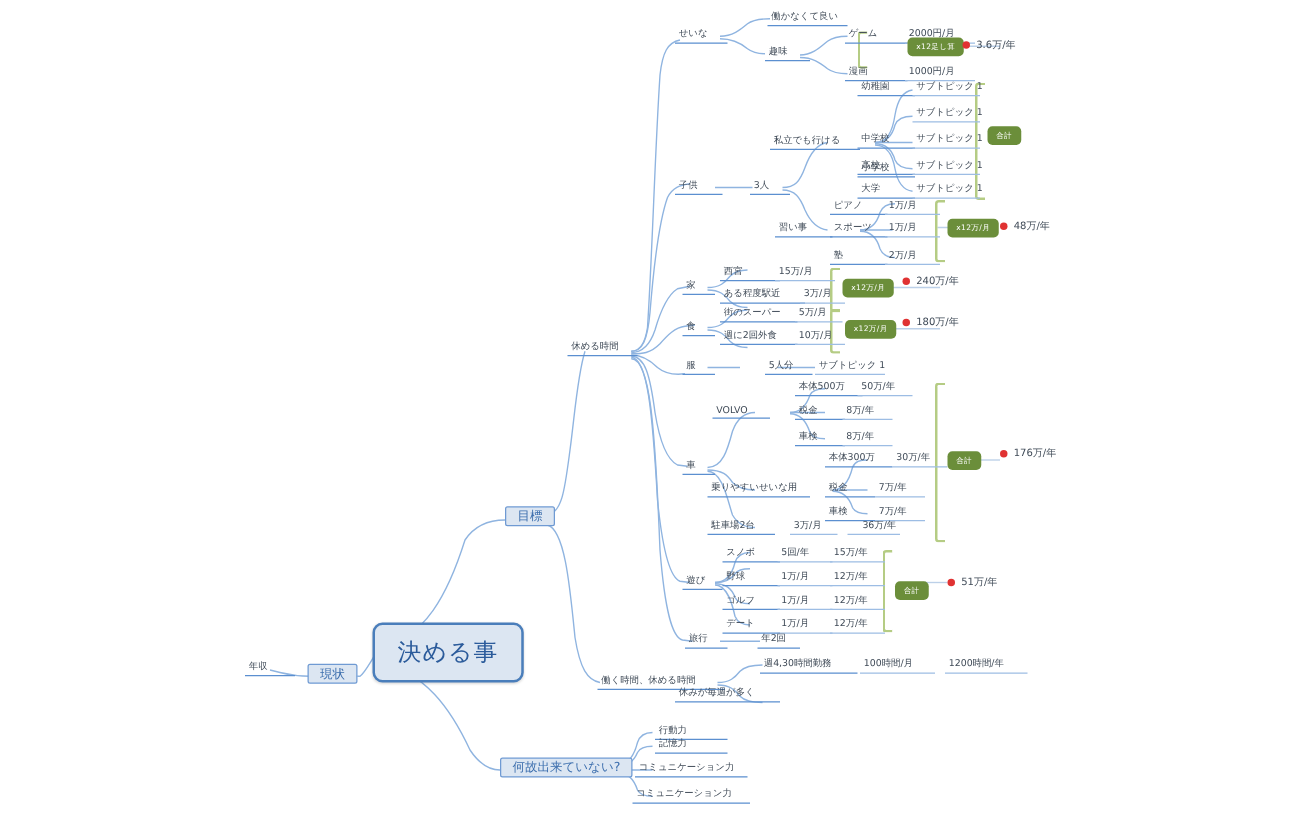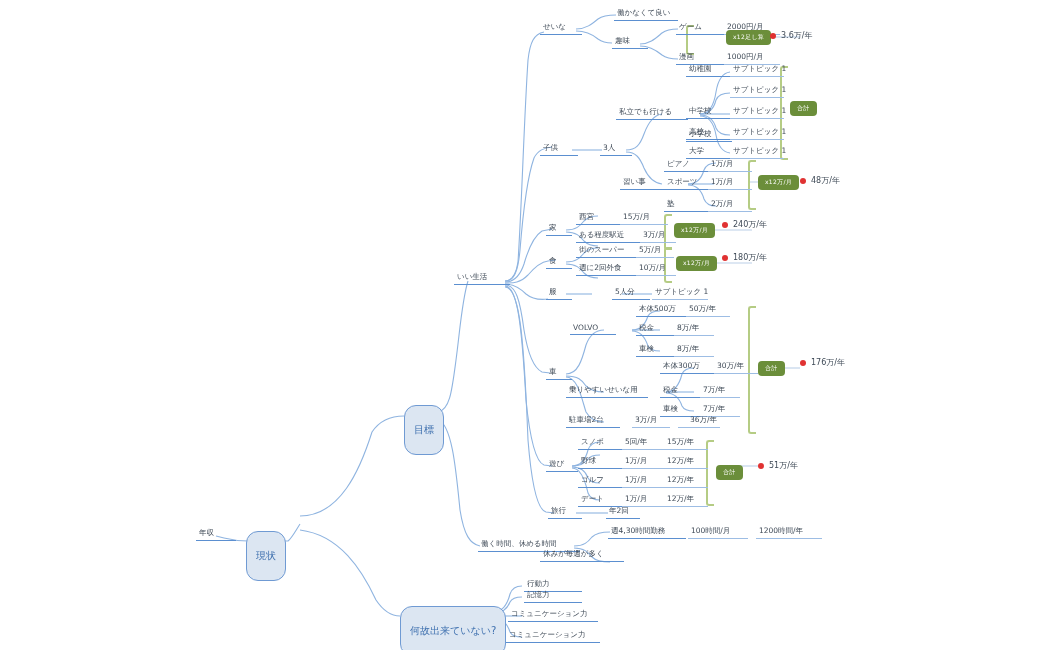--- a/index.html
+++ b/index.html
@@ -12,22 +12,22 @@
   .node{position:absolute;white-space:nowrap;}
 
   
   .root{
     border:2px solid #4a7ebb;border-radius:8px;background:#dce6f2;
     color:#2b5b9b;font-size:19px;padding:9px 18px;letter-spacing:1px;
     box-shadow:0 1px 2px rgba(0,0,0,.15);
   }
   
   .lvl1{
-    border:1.5px solid #6f9ad3;border-radius:12px;background:#dce6f2;
-    color:#3d6fae;font-size:10px;padding:17px 9px;
+    border:1.5px solid #6f9ad3;border-radius:2px;background:#dce6f2;
+    color:#3d6fae;font-size:10px;padding:0 9px;
   }
   
   .leaf{
     color:#3f4a57;font-size:7.5px;padding:0 3px 2px 3px;
     border-bottom:1.6px solid #5b8fd0;
   }
   .leaf.faint{border-bottom-color:#9dbde4;}
 
   
   .pill{
@@ -138,33 +138,34 @@
   </svg>
 
   <div class="bracket" style="left:686px;top:25px;width:6px;height:26px;"></div>
   <div class="bracket" style="left:780px;top:66px;width:6px;height:90px;"></div>
   <div class="bracket" style="left:748px;top:160px;width:6px;height:46px;"></div>
   <div class="bracket" style="left:664px;top:214px;width:6px;height:32px;"></div>
   <div class="bracket" style="left:664px;top:247px;width:6px;height:32px;"></div>
   <div class="bracket" style="left:748px;top:306px;width:6px;height:124px;"></div>
   <div class="bracket" style="left:706px;top:440px;width:6px;height:62px;"></div>
 
+  <div class="node root" style="left:298px;top:498px;">決める事</div>
 
   <div class="node lvl1" style="left:246px;top:531px;">現状</div>
   <div class="node leaf" style="left:196px;top:528px;width:34px;">年収</div>
 
   <div class="node lvl1" style="left:404px;top:405px;">目標</div>
 
   <div class="node lvl1" style="left:400px;top:606px;">何故出来ていない?</div>
   <div class="node leaf" style="left:524px;top:579px;width:52px;">行動力</div>
   <div class="node leaf" style="left:524px;top:590px;width:52px;">記憶力</div>
   <div class="node leaf" style="left:508px;top:609px;width:84px;">コミュニケーション力</div>
   <div class="node leaf" style="left:506px;top:630px;width:88px;">コミュニケーション力</div>
 
-  <div class="node leaf" style="left:454px;top:272px;width:50px;">いい生活</div>
+  <div class="node leaf" style="left:454px;top:272px;width:50px;">休める時間</div>
 
   <div class="node leaf" style="left:540px;top:22px;width:36px;">せいな</div>
   <div class="node leaf" style="left:614px;top:8px;width:58px;">働かなくて良い</div>
   <div class="node leaf" style="left:612px;top:36px;width:30px;">趣味</div>
 
   <div class="node leaf" style="left:676px;top:22px;width:44px;">ゲーム</div>
   <div class="node leaf faint" style="left:724px;top:22px;width:50px;">2000円/月</div>
   <div class="node leaf" style="left:676px;top:52px;width:44px;">漫画</div>
   <div class="node leaf faint" style="left:724px;top:52px;width:50px;">1000円/月</div>
 

